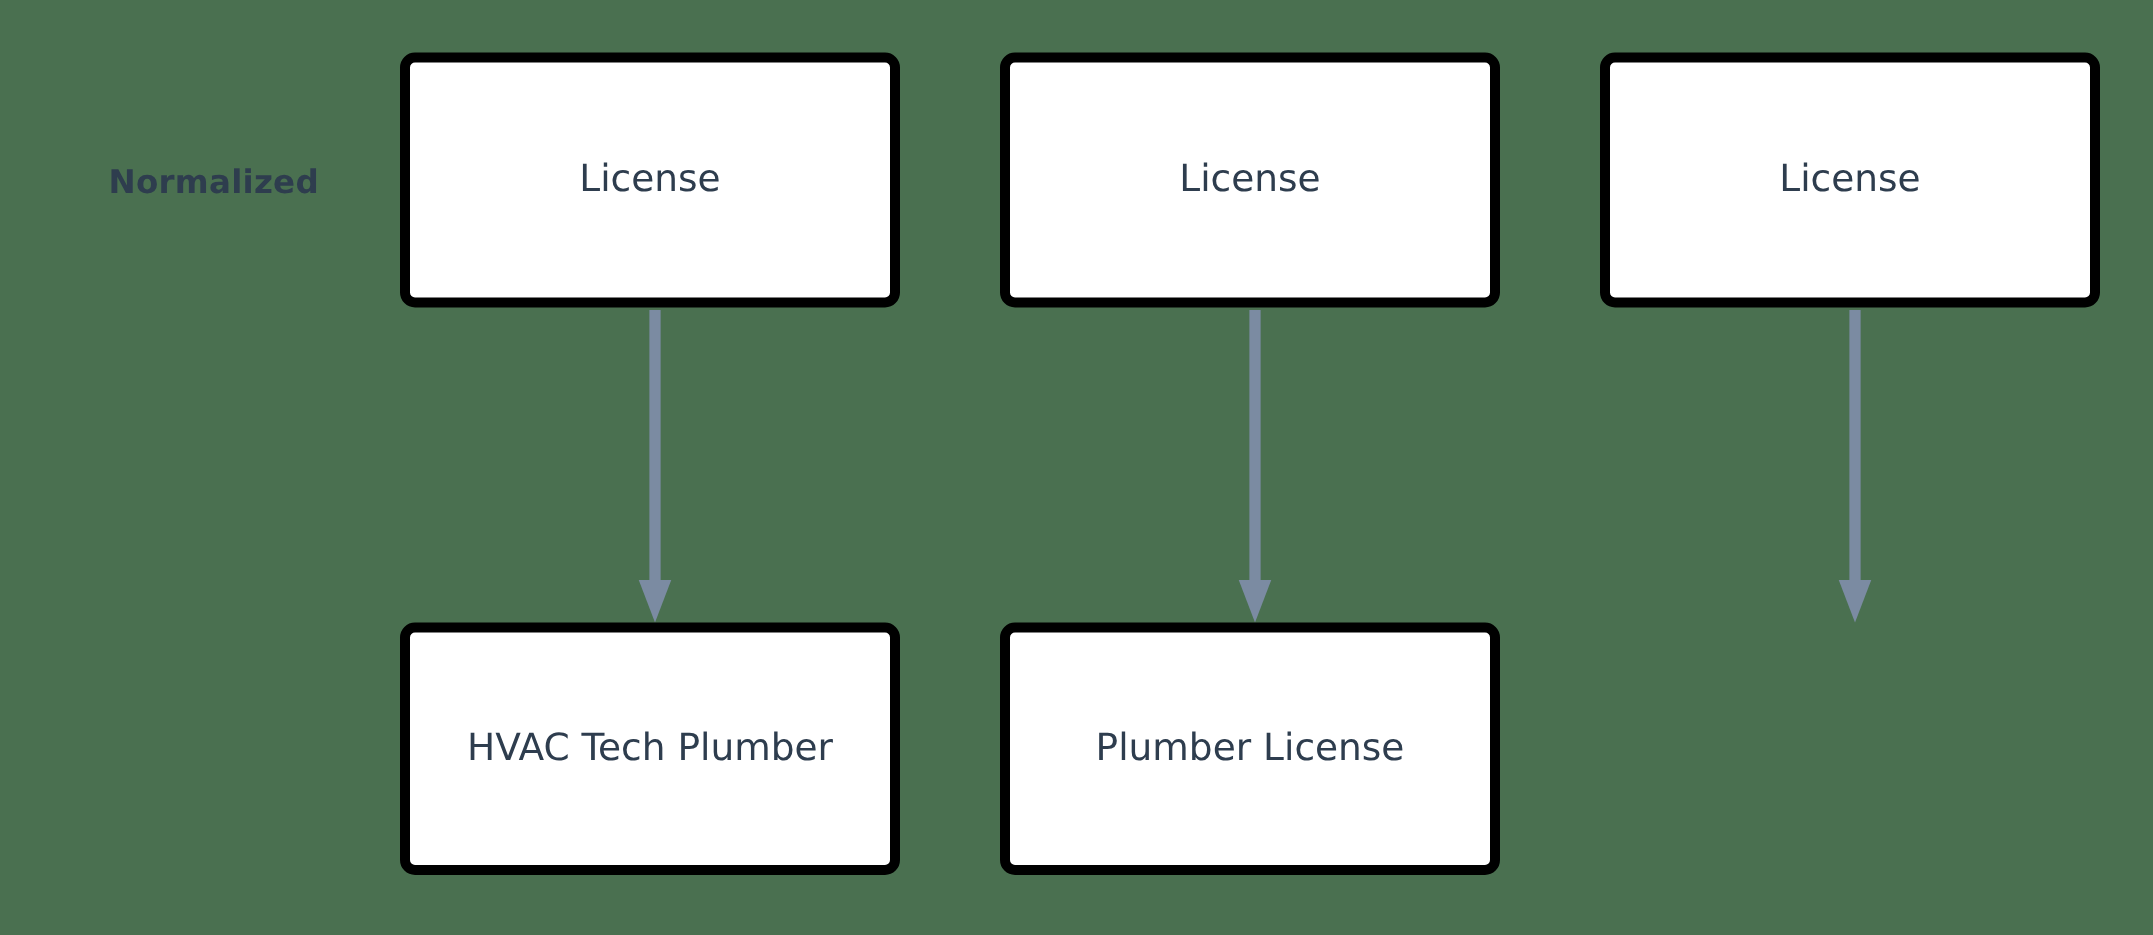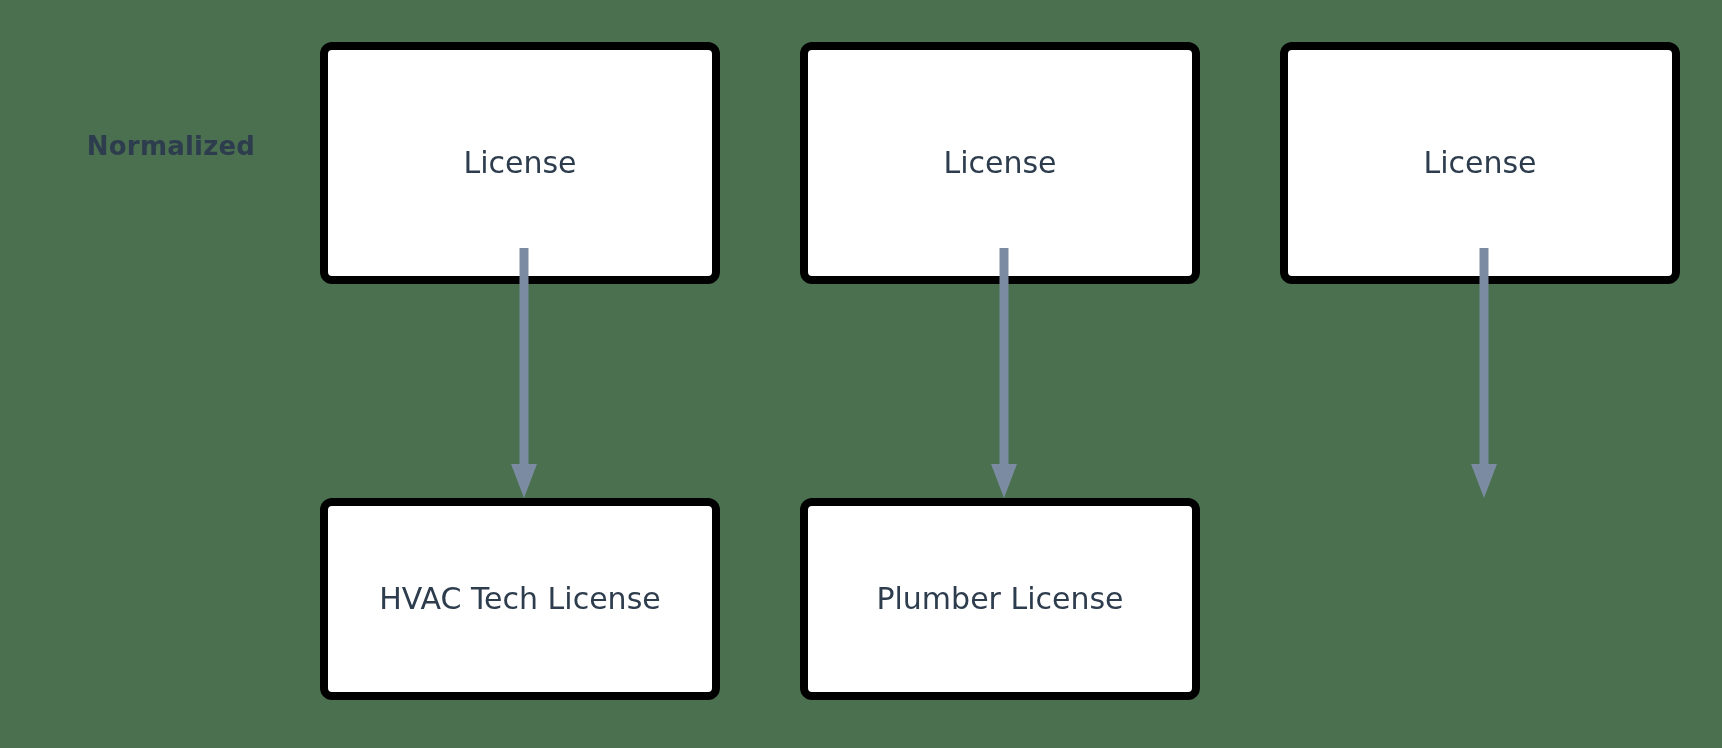--- a/index.html
+++ b/index.html
@@ -63,21 +63,21 @@
     justify-content: center;
     color: #2e3d4e;
     font-size: 30px;
     font-weight: 400;
     line-height: 1.2;
     text-align: center;
     padding: 0 14px;
   }
   .node.top {
     top: 42px;
-    height: 242px;
+    height: 204px;
   }
   .node.bottom {
     top: 498px;
     height: 202px;
   }
 
   
   .connector {
     position: absolute;
     left: 190px;
@@ -103,21 +103,21 @@
   <div class="column col-0">
     <div class="node top">License</div>
 
     <div class="connector">
       <svg viewBox="0 0 28 256" xmlns="http://www.w3.org/2000/svg">
         <line x1="14" y1="0" x2="14" y2="224" stroke="#7b8ba2" stroke-width="9"></line>
         <polygon points="14,250 1,216 27,216" fill="#7b8ba2"></polygon>
       </svg>
     </div>
 
-    <div class="node bottom">HVAC Tech License</div>
+    <div class="node bottom">HVAC Tech Plumber</div>
   </div>
 
   <div class="column col-1">
     <div class="node top">License</div>
 
     <div class="connector">
       <svg viewBox="0 0 28 256" xmlns="http://www.w3.org/2000/svg">
         <line x1="14" y1="0" x2="14" y2="224" stroke="#7b8ba2" stroke-width="9"></line>
         <polygon points="14,250 1,216 27,216" fill="#7b8ba2"></polygon>
       </svg>

